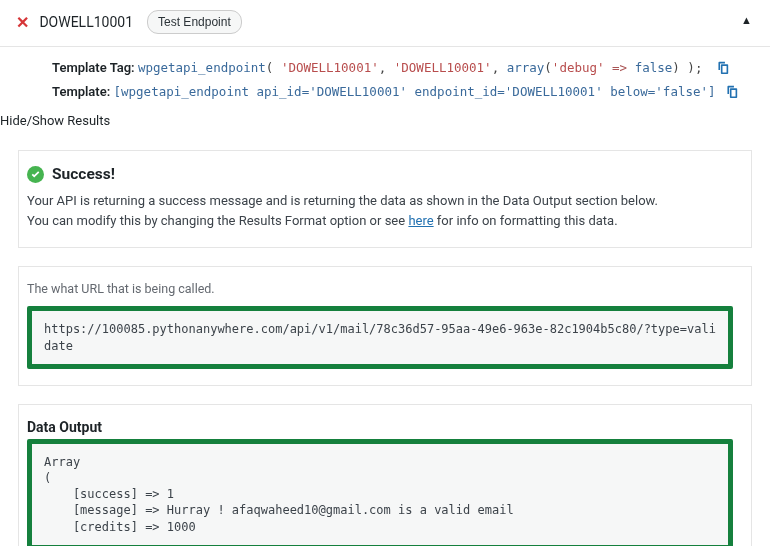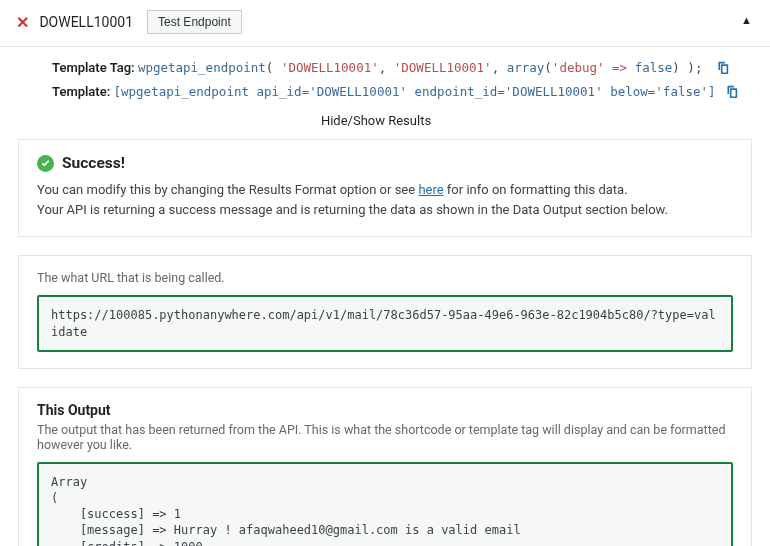--- a/index.html
+++ b/index.html
@@ -25,21 +25,21 @@
       cursor: pointer;
     }
     .endpoint-title {
       font-weight: 400;
       font-size: 14px;
       margin-right: 14px;
     }
     .test-btn {
       background: #f6f7f7;
       border: 1px solid #ccc;
-      border-radius: 0;
+      border-radius: 11px;
       padding: 4px 10px;
       font-size: 12px;
       color: #2c3338;
       cursor: pointer;
     }
     .collapse-icon {
       position: absolute;
       right: 18px;
       top: 14px;
       font-size: 11px;
@@ -65,30 +65,30 @@
     .copy-icon {
       display: inline-block;
       width: 13px;
       height: 13px;
       vertical-align: -2px;
       margin-left: 6px;
       cursor: pointer;
     }
     .copy-icon svg { fill: #2271b1; }
     .toggle-results {
-      text-align: center;
+      text-align: left;
       padding: 6px 18px 10px 0;
       color: #1d2327;
       font-size: 13px;
       cursor: pointer;
     }
     .panel {
       border: 1px solid #e5e5e5;
-      margin: 1px 18px 18px 18px;
-      padding: 14px 18px 16px 18px;
+      margin: 12px 18px 18px 18px;
+      padding: 14px 18px 16px 8px;
       background: #fff;
     }
     .success-row {
       display: flex;
       align-items: center;
       margin-bottom: 8px;
     }
     .success-icon {
       width: 17px;
       height: 17px;
@@ -115,21 +115,21 @@
       color: #1d2327;
       margin-bottom: 4px;
     }
     .section-sub {
       color: #646970;
       font-size: 12.5px;
       margin-bottom: 10px;
     }
     .codebox {
       background: #f6f7f7;
-      border: 2px solid #15803d;
+      border: 5px solid #15803d;
       padding: 10px 12px;
       font-family: Consolas, Monaco, monospace;
       font-size: 12px;
       color: #3c434a;
       white-space: pre-wrap;
       word-break: break-all;
       line-height: 1.35;
       border-radius: 2px;
     }
     .codebox.output { word-break: normal; white-space: pre; }
@@ -172,32 +172,31 @@
 <div class="panel">
   <div class="success-row">
     <span class="success-icon">
       <svg viewBox="0 0 20 20">
           <circle cx="10" cy="10" r="10" fill="#46b450"></circle>
           <path d="M8.5 13.5l-3-3 1.4-1.4 1.6 1.6 4.6-4.6 1.4 1.4z" fill="#fff"></path>
         </svg>
     </span>
     <span class="success-title">Success!</span>
   </div>
+  <p class="panel-desc">Your API is returning a success message and is returning the data as shown in the Data Output section below.</p>
   <p class="panel-desc">
     <span>You can modify this by changing the Results Format option or see </span><a>here</a><span> for info on formatting this data.</span>
   </p>
-  <p class="panel-desc">Your API is returning a success message and is returning the data as shown in the Data Output section below.</p>
 </div>
 
 <div class="panel">
   <div class="section-sub">The what URL that is being called.</div>
   <div class="codebox">https://100085.pythonanywhere.com/api/v1/mail/78c36d57-95aa-49e6-963e-82c1904b5c80/?type=validate</div>
 </div>
 
 <div class="panel" style="padding-bottom:0; border-bottom:none;">
-  <div class="section-title">This Output</div>
-  <div class="section-sub">The output that has been returned from the API. This is what the shortcode or template tag will display and can be formatted however you like.</div>
+  <div class="section-title">Data Output</div>
   <div class="codebox output">Array
 (
     [success] =&gt; 1
     [message] =&gt; Hurray ! afaqwaheed10@gmail.com is a valid email
     [credits] =&gt; 1000</div>
 </div>
 
 </body></html>

